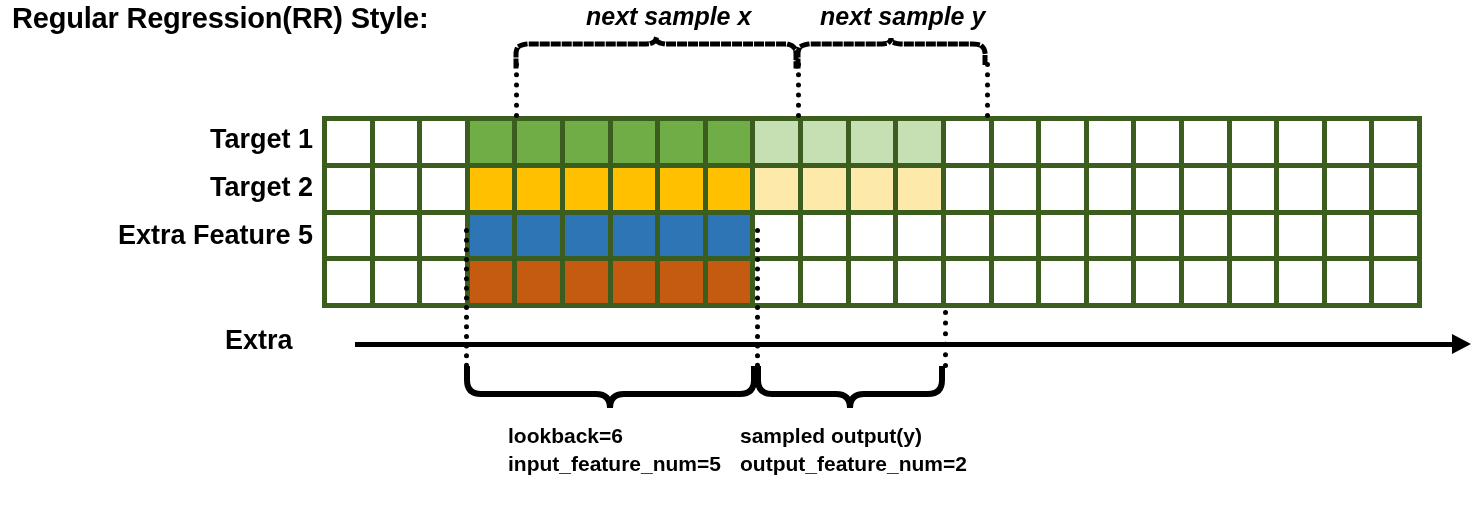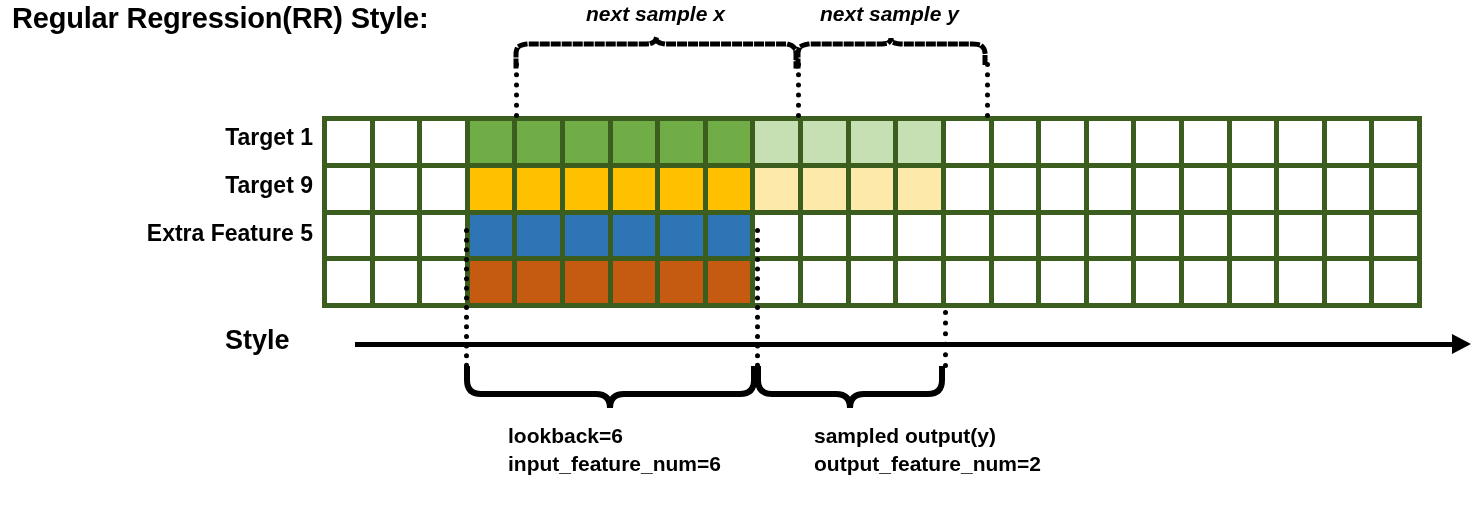--- a/index.html
+++ b/index.html
@@ -15,21 +15,21 @@
   #title{
     position:absolute;left:12px;top:2px;
     font-size:29px;font-weight:700;color:#000;
     letter-spacing:-0.2px;white-space:nowrap;
   }
 
   
   .row-label{
     position:absolute;right:1163px;      
     width:300px;text-align:right;
-    font-size:23px;font-weight:700;color:#000;
+    font-size:27px;font-weight:700;color:#000;
     white-space:nowrap;
   }
 
   
   #grid{
     position:absolute;left:322px;top:116px;
     width:1100px;height:192px;
     background:#3b5e1f;
     display:grid;
     grid-template-columns:repeat(23,1fr);
@@ -69,21 +69,21 @@
     z-index:5;
   }
 
   
   .brace-top{position:absolute;}
   .brace-top svg{display:block;overflow:visible;}
 
   
   .brace-top-caption{
     position:absolute;
-    font-size:21px;font-weight:700;font-style:italic;color:#000;
+    font-size:25px;font-weight:700;font-style:italic;color:#000;
     white-space:nowrap;
   }
 
   
   .brace-bottom{position:absolute;}
   .brace-bottom svg{display:block;overflow:visible;}
 
   
   .bottom-caption{
     position:absolute;
@@ -93,21 +93,21 @@
   .bottom-caption div{white-space:nowrap;}
 </style>
 </head>
 <body>
 
 <div id="stage">
 
   <div id="title">Regular Regression(RR) Style:</div>
 
   <div class="row-label" style="top:124px;">Target 1</div>
-  <div class="row-label" style="top:172px;">Target 9</div>
+  <div class="row-label" style="top:172px;">Target 2</div>
   <div class="row-label" style="top:220px;">Extra Feature 5</div>
 
   <div id="grid" style="background: rgb(59, 94, 31); grid-template-columns: repeat(23, 1fr); grid-template-rows: repeat(4, 1fr);">
       <div class="cell" style="background: rgb(255, 255, 255);"></div>
       <div class="cell" style="background: rgb(255, 255, 255);"></div>
       <div class="cell" style="background: rgb(255, 255, 255);"></div>
       <div class="cell" style="background: rgb(112, 173, 71);"></div>
       <div class="cell" style="background: rgb(112, 173, 71);"></div>
       <div class="cell" style="background: rgb(112, 173, 71);"></div>
       <div class="cell" style="background: rgb(112, 173, 71);"></div>
@@ -199,21 +199,21 @@
     </div>
 
   <div class="v-dot-top" style="left:514px;top:62px;height:56px;"></div>
   <div class="v-dot-top" style="left:796px;top:62px;height:56px;"></div>
   <div class="v-dot-top" style="left:985px;top:62px;height:56px;"></div>
 
   <div class="v-dot-mid" style="left:464px;top:228px;height:140px;"></div>
   <div class="v-dot-mid" style="left:755px;top:228px;height:140px;"></div>
   <div class="v-dot-mid" style="left:943px;top:310px;height:58px;"></div>
 
-  <div id="time-label">Style</div>
+  <div id="time-label">Extra</div>
   <div id="time-axis"></div>
   <div id="time-arrow"></div>
 
   <div class="brace-top" style="left:514px;top:38px;">
     <svg width="284" height="30" viewBox="0 0 284 30">
       <path d="M2,28 L2,16 Q2,6 14,6 L130,6 Q142,6 142,0 Q142,6 154,6 L270,6 Q282,6 282,16 L282,28" fill="none" stroke="#000" stroke-width="5" stroke-dasharray="5 6" stroke-linecap="square"></path>
     </svg>
   </div>
   <div class="brace-top-caption" style="left:586px;top:2px;">next sample x</div>
 
@@ -224,26 +224,26 @@
   </div>
   <div class="brace-top-caption" style="left:820px;top:2px;">next sample y</div>
 
   <div class="brace-bottom" style="left:464px;top:366px;">
     <svg width="293" height="44" viewBox="0 0 293 44">
       <path d="M3,0 L3,14 Q3,28 17,28 L132,28 Q146,28 146,42 Q146,28 160,28 L276,28 Q290,28 290,14 L290,0" fill="none" stroke="#000" stroke-width="6" stroke-linecap="butt"></path>
     </svg>
   </div>
   <div class="bottom-caption" style="left:508px;top:422px;">
     <div>lookback=6</div>
-    <div>input_feature_num=6</div>
+    <div>input_feature_num=5</div>
   </div>
 
   <div class="brace-bottom" style="left:755px;top:366px;">
     <svg width="190" height="44" viewBox="0 0 190 44">
       <path d="M3,0 L3,14 Q3,28 17,28 L81,28 Q95,28 95,42 Q95,28 109,28 L173,28 Q187,28 187,14 L187,0" fill="none" stroke="#000" stroke-width="6" stroke-linecap="butt"></path>
     </svg>
   </div>
-  <div class="bottom-caption" style="left:814px;top:422px;">
+  <div class="bottom-caption" style="left:740px;top:422px;">
     <div>sampled output(y)</div>
     <div>output_feature_num=2</div>
   </div>
 
 </div>
 
 </body></html>

